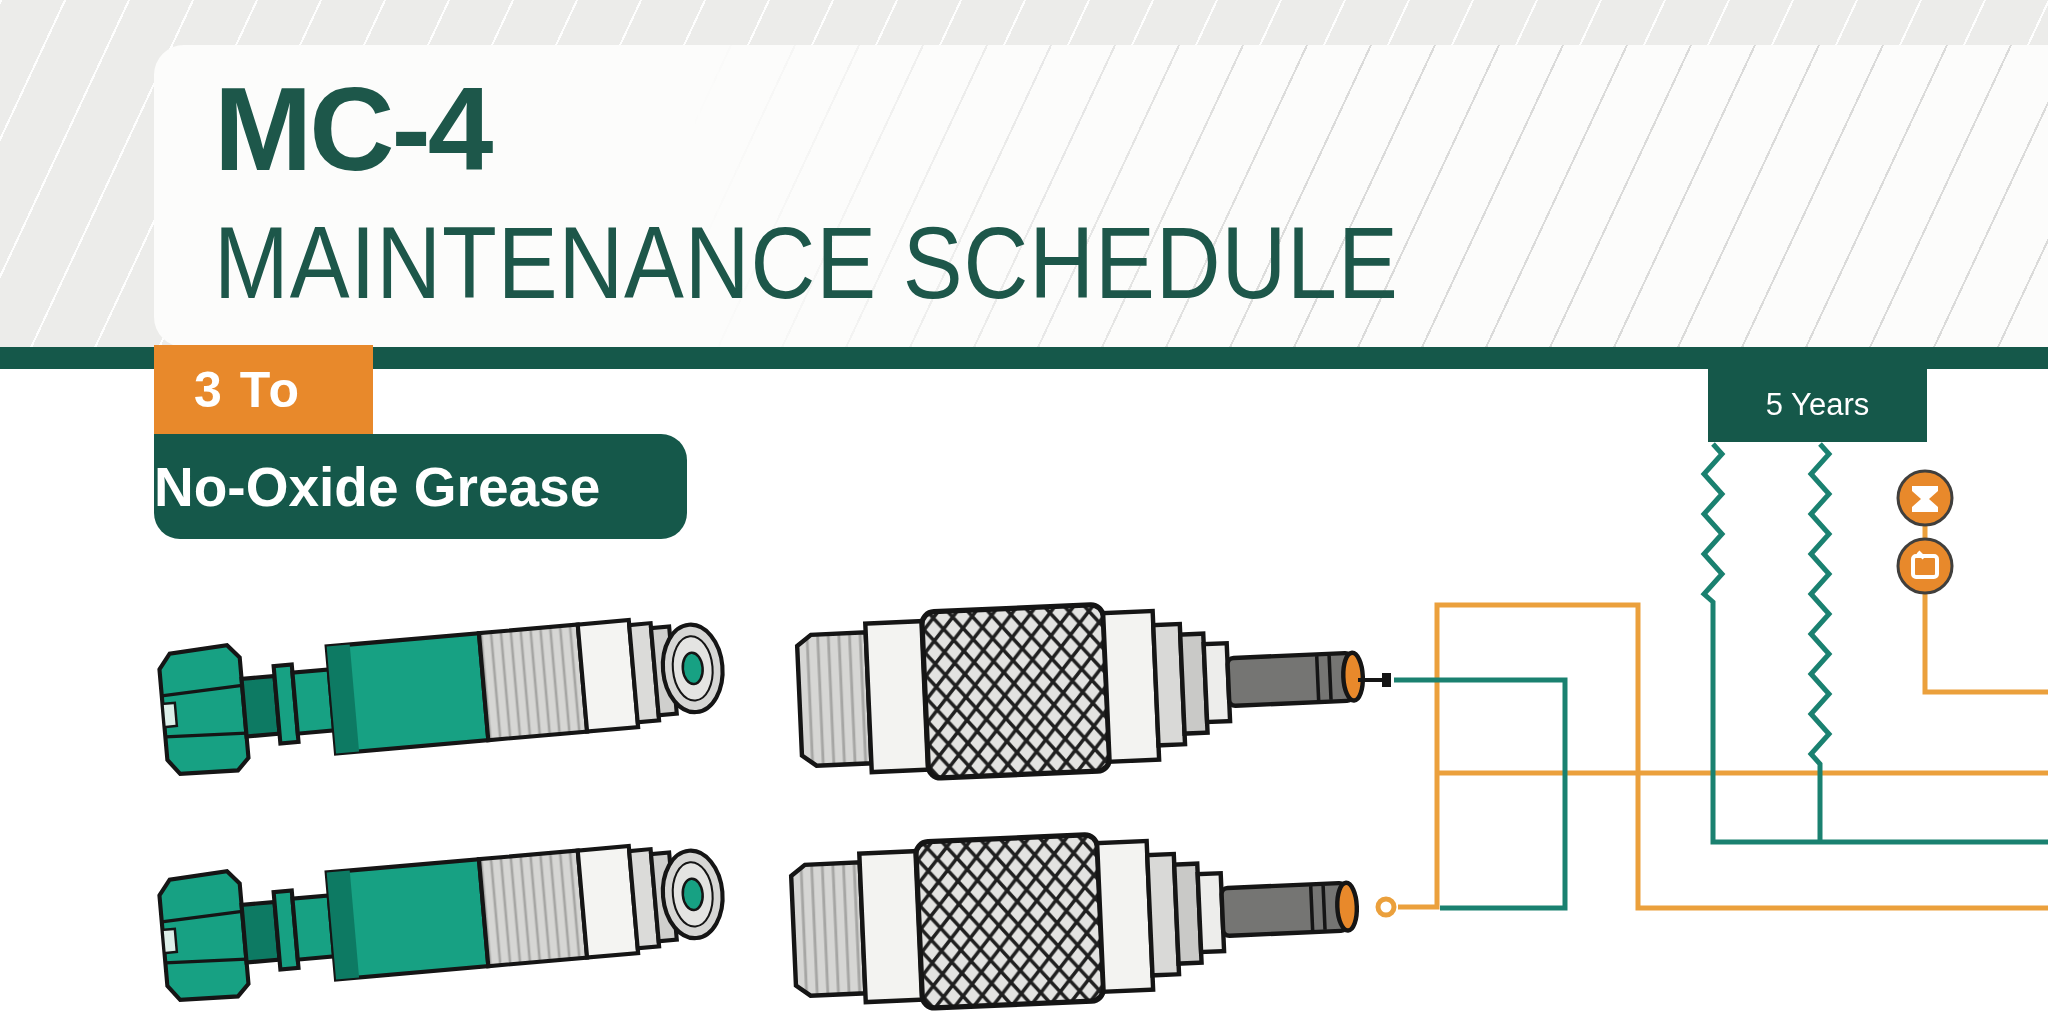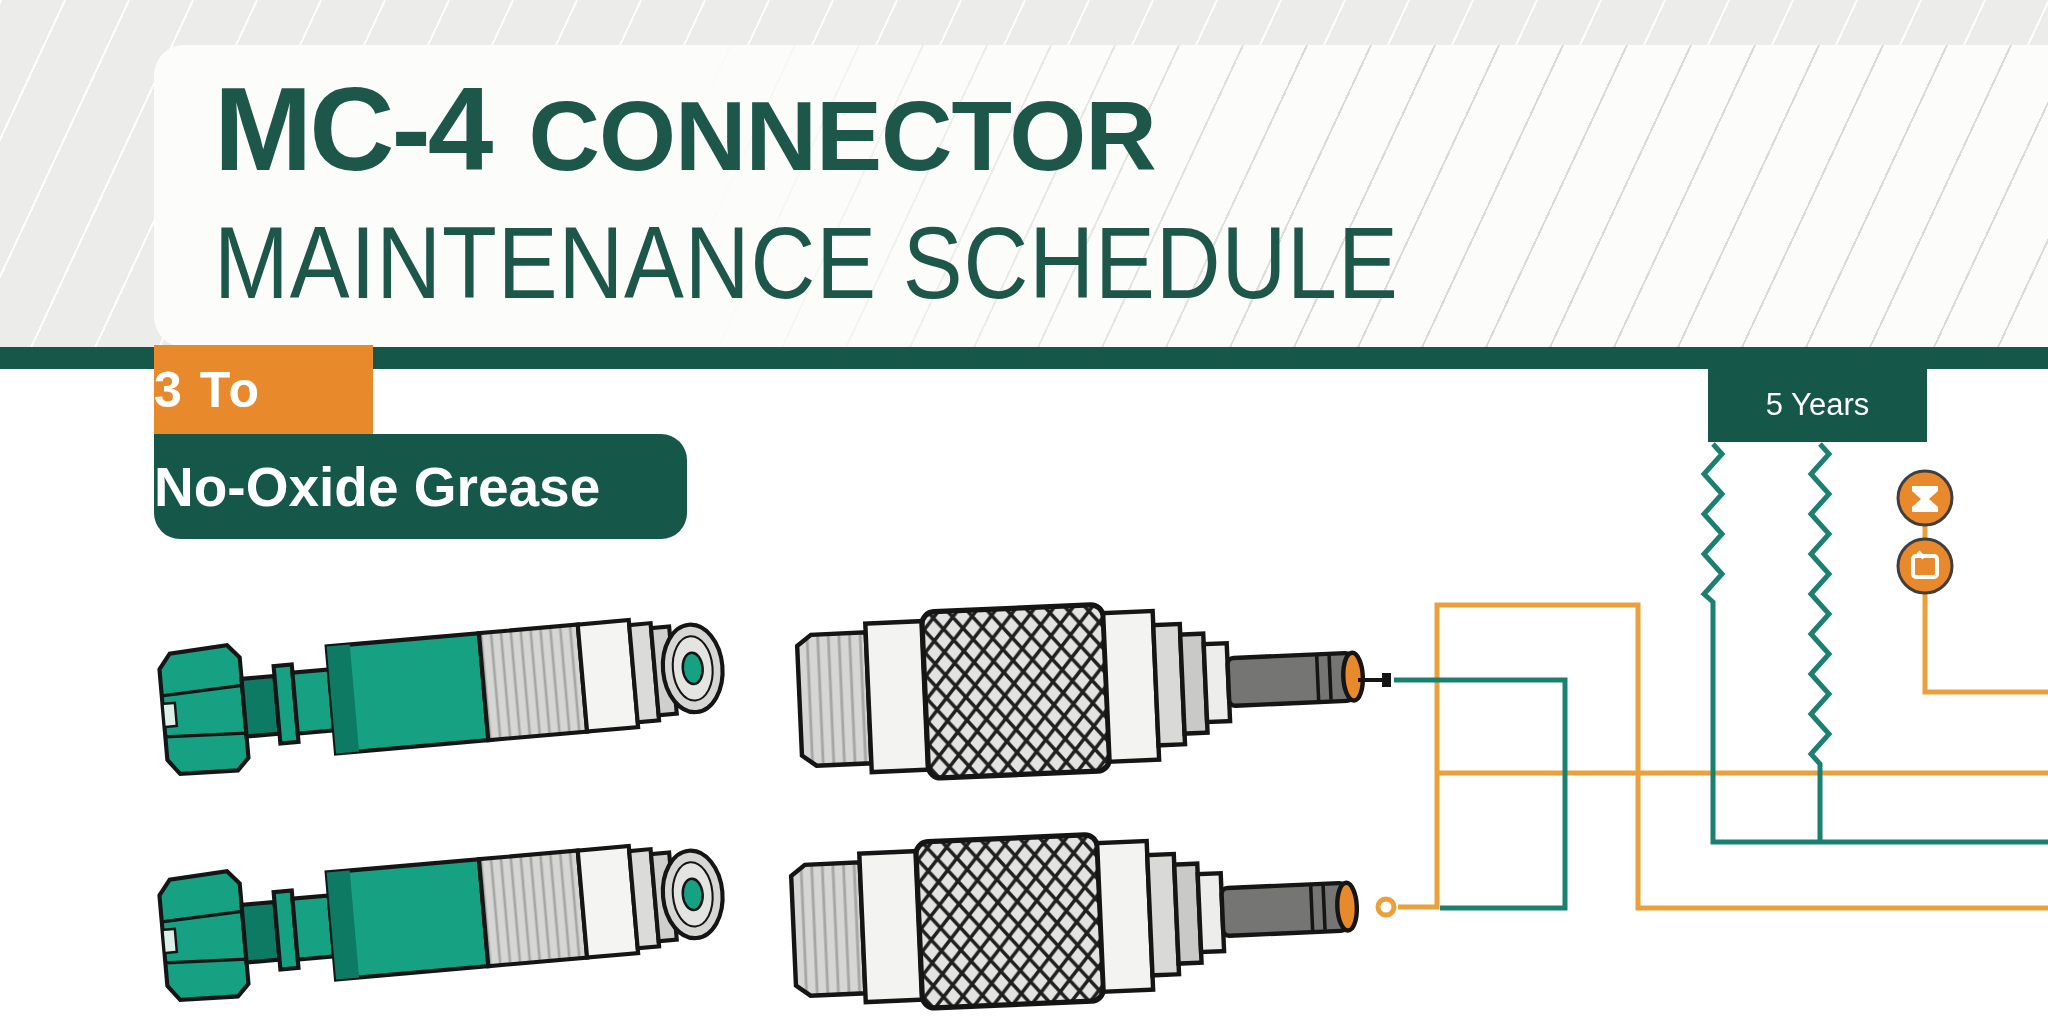--- a/index.html
+++ b/index.html
@@ -40,21 +40,21 @@
   }
   
   .timeline-bar{
     position:absolute;left:0;top:347px;width:2048px;height:22px;
     background:var(--dark-green,#15584A);
   }
   .badge{position:absolute;display:flex;align-items:center;color:#fff;box-sizing:border-box;}
   .badge-interval{
     left:154px;top:345px;width:219px;height:89px;
     background:var(--orange,#E8892B);
-    font-size:50px;font-weight:800;letter-spacing:2px;
+    padding-left:40px;font-size:50px;font-weight:800;letter-spacing:2px;
   }
   .badge-grease{
     left:154px;top:434px;width:533px;height:105px;
     background:var(--dark-green,#15584A);
     border-radius:0 26px 26px 26px;
     font-size:55px;font-weight:800;
   }
   .badge-years{
     left:1708px;top:367px;width:219px;height:75px;
     background:var(--dark-green,#15584A);
@@ -78,21 +78,20 @@
 <body>
 
 <div id="canvas">
 
   <div class="hatch-band"></div>
 
   <div class="header-card"></div>
 
   <div class="title-line">
     <span class="title-bold">MC-4</span>
-    <span class="title-rest">CONNECTOR</span>
   </div>
   <div class="subtitle">MAINTENANCE SCHEDULE</div>
 
   <div class="timeline-bar"></div>
 
   <div class="badge badge-interval">
     <span>3 To</span>
   </div>
   <div class="badge badge-grease">
     <span>No-Oxide Grease</span>

